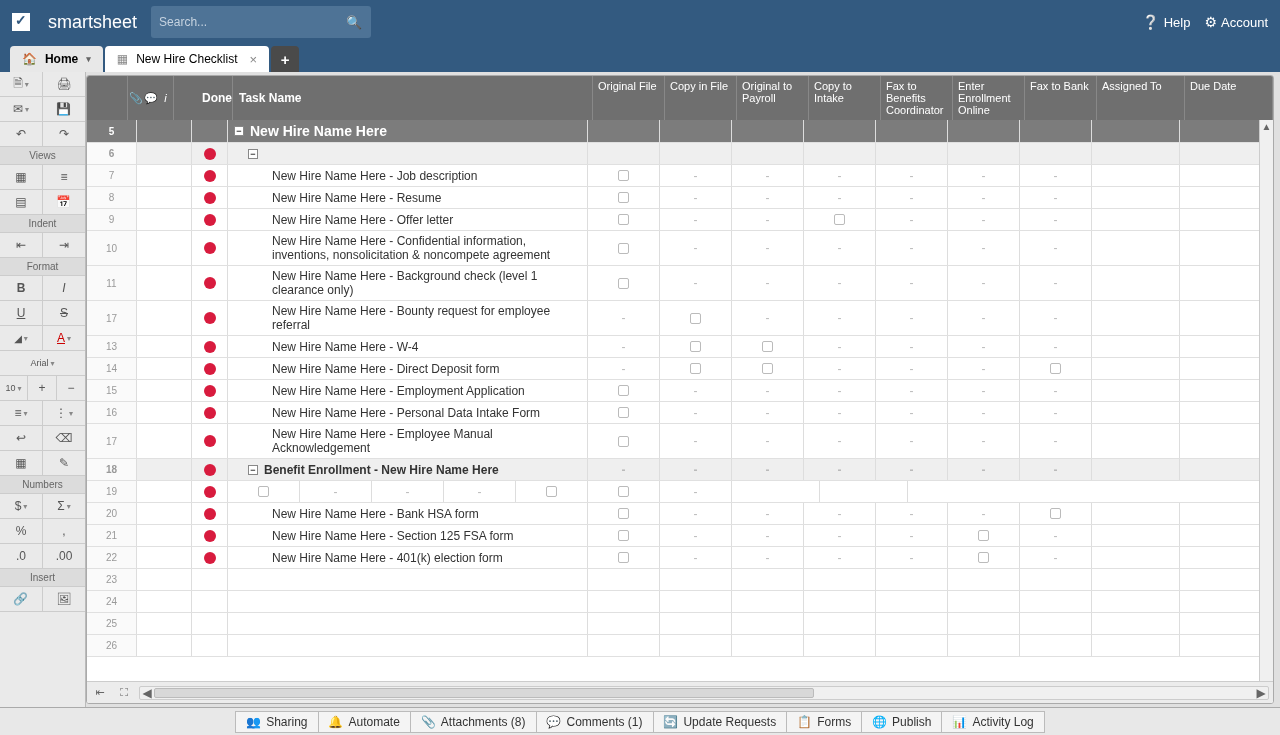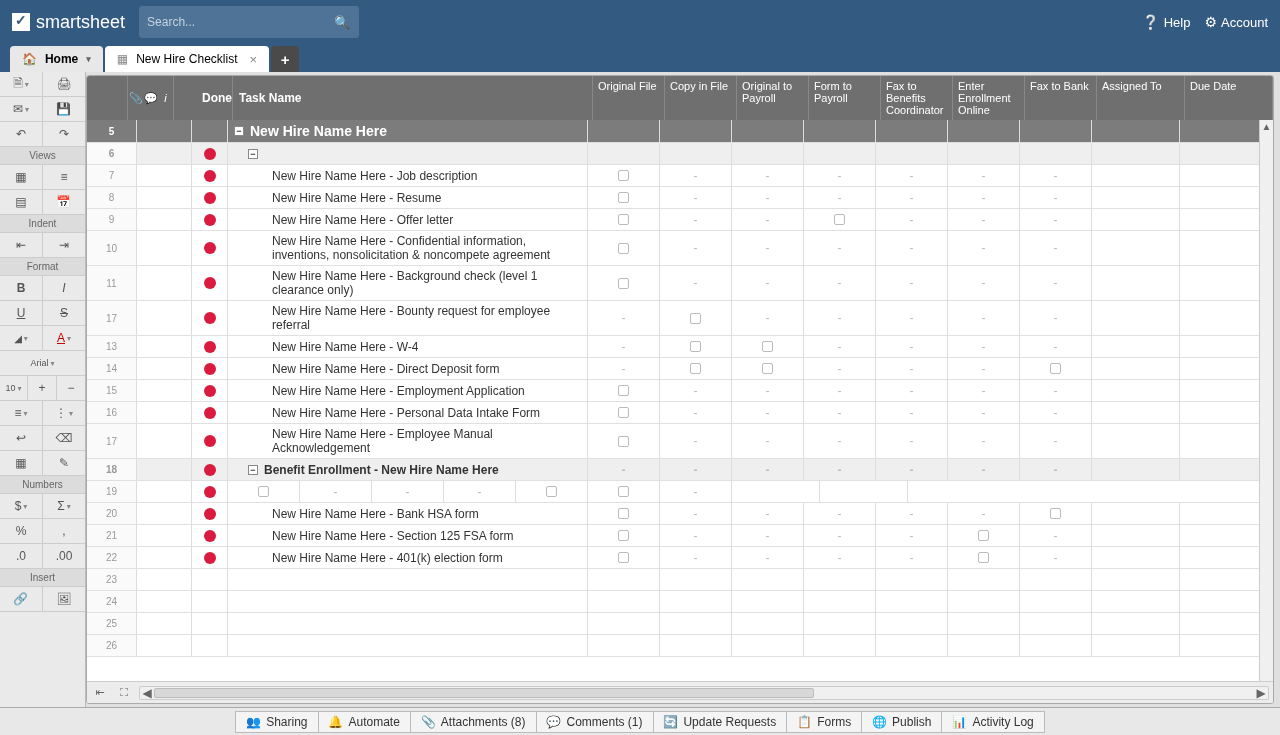--- a/index.html
+++ b/index.html
@@ -1,18 +1,18 @@
 <!DOCTYPE html>
 <html><head>
 <meta charset="utf-8">
 <style>
 * { margin: 0; padding: 0; box-sizing: border-box; }
 body { font-family: Arial, sans-serif; font-size: 12px; background: #335a80; width: 1280px; height: 735px; overflow: hidden; display: flex; flex-direction: column; }
 .topbar { height: 44px; background: #335a80; display: flex; align-items: center; padding: 0 12px; color: #fff; }
-.logo-box { display: flex; align-items: center; gap: 6px; }
+.logo-box { display: flex; align-items: center; gap: 18px; }
 .logo-mark { width: 18px; height: 18px; background: #fff; position: relative; }
 .logo-mark::after { content: '✓'; position: absolute; left: 3px; top: -1px; color: #335a80; font-weight: bold; font-size: 14px; }
 .logo-text { font-size: 18px; font-weight: 300; color: #fff; }
 .search-box { margin-left: 14px; width: 220px; height: 26px; background: #4e7396; border-radius: 3px; display: flex; align-items: center; padding: 16px 8px; }
 .search-box input { flex: 1; background: transparent; border: none; outline: none; color: #fff; font-size: 12px; }
 .search-box input::placeholder { color: #c6d3e0; }
 .search-icon { color: #c6d3e0; font-size: 13px; }
 .top-spacer { flex: 1; }
 .top-link { color: #fff; margin-left: 14px; display: flex; align-items: center; gap: 4px; cursor: pointer; font-size: 13px; }
 .top-icon { font-size: 14px; }
@@ -233,21 +233,21 @@
       <div class="gh-col">
           <span>Original File</span>
         </div>
       <div class="gh-col">
           <span>Copy in File</span>
         </div>
       <div class="gh-col">
           <span>Original to Payroll</span>
         </div>
       <div class="gh-col">
-          <span>Form to Payroll</span>
+          <span>Copy to Intake</span>
         </div>
       <div class="gh-col">
           <span>Fax to Benefits Coordinator</span>
         </div>
       <div class="gh-col">
           <span>Enter Enrollment Online</span>
         </div>
       <div class="gh-col">
           <span>Fax to Bank</span>
         </div>

